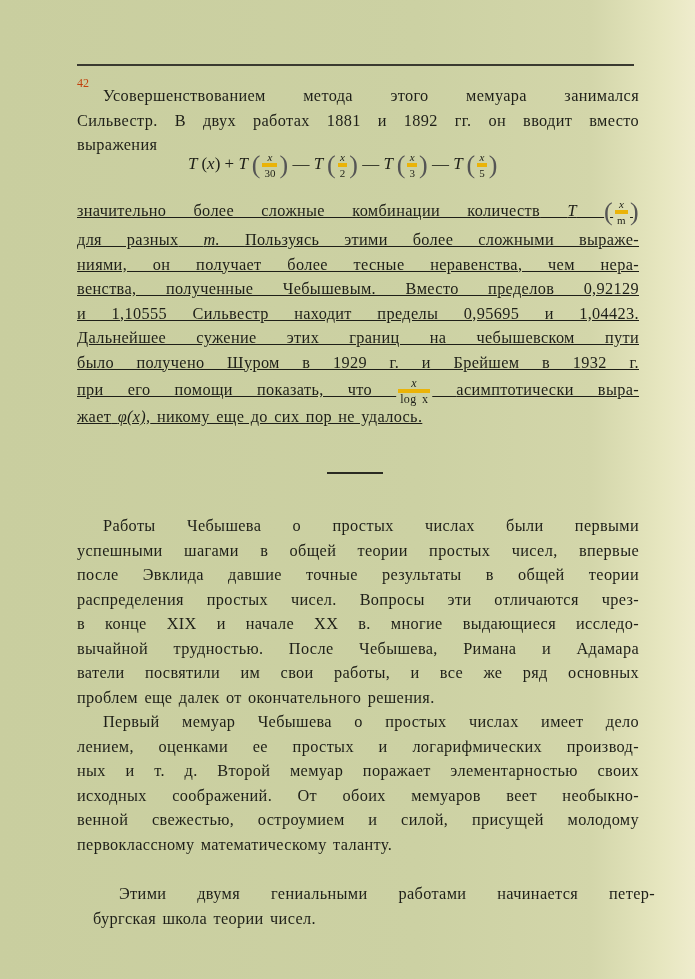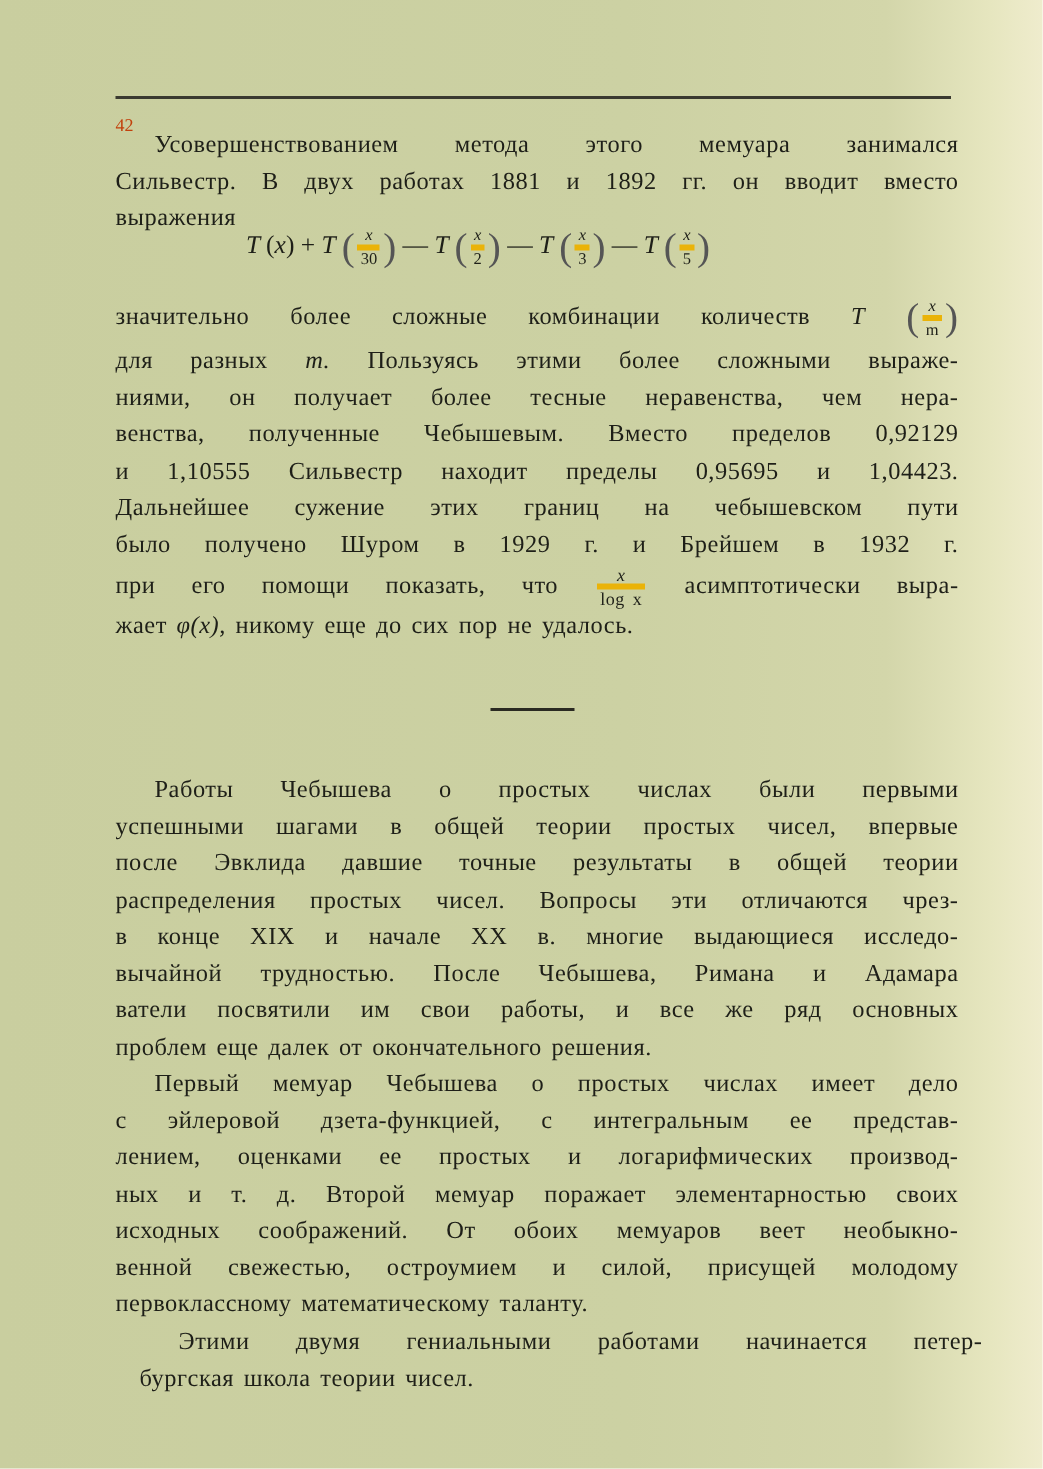--- a/index.html
+++ b/index.html
@@ -18,21 +18,21 @@
   .header-rule { position: absolute; left: 77px; top: 64px; width: 557px; height: 1.5px; background: #3a3a30; }
   .text {
     position: absolute; left: 77px; width: 562px;
     font-size: 16.3px; line-height: 24.5px; text-align: justify;
     letter-spacing: 0.35px; word-spacing: 2px;
   }
   .line { display: block; white-space: nowrap; text-align-last: justify; text-align: justify; }
   .line.last { text-align-last: left; }
   .indent { padding-left: 26px; }
   .formula {
-    position: absolute; left: 164px; top: 150px; font-size: 17px; font-style: italic; white-space: nowrap;
+    position: absolute; left: 188px; top: 150px; font-size: 17px; font-style: italic; white-space: nowrap;
   }
   .frac { display: inline-flex; flex-direction: column; align-items: center; vertical-align: middle; font-size: 11px; line-height: 12px; margin: 0 2px; }
   .frac .num { padding: 0 2px; }
   .frac .den { border-top: 4px solid #eab308; padding: 0 2px; font-style: normal; }
   .paren { font-size: 26px; font-style: normal; vertical-align: middle; font-weight: 200; color: #555; }
   .sep-rule { position: absolute; left: 327px; top: 472px; width: 56px; height: 1.5px; background: #2a2a22; }
   i.m { font-style: italic; }
 </style>
 </head>
 <body>
@@ -70,21 +70,21 @@
       <span class="den">3</span>
     </span><span class="paren">)</span>
   <span style="font-style:normal">—</span>
   <span>T</span>
   <span class="paren">(</span><span class="frac">
       <span class="num">x</span>
       <span class="den">5</span>
     </span><span class="paren">)</span>
 </div>
 
-<div class="text" style="top:198px;">
+<div class="text" style="top:198px;text-decoration:underline;">
   <span class="line" style="height:30px;">
     <span>значительно более сложные комбинации количеств</span>
     <i class="m">T</i>
     <span class="paren">(</span><span class="frac">
         <i class="num">x</i>
         <i class="den">m</i>
       </span><span class="paren">)</span>
   </span>
   <span class="line">
     <span>для разных</span>
@@ -119,21 +119,20 @@
   <span class="line">после Эвклида давшие точные результаты в общей теории</span>
   <span class="line">распределения простых чисел. Вопросы эти отличаются чрез-</span>
   <span class="line">в конце XIX и начале XX в. многие выдающиеся исследо-</span>
   <span class="line">вычайной трудностью. После Чебышева, Римана и Адамара</span>
   <span class="line">ватели посвятили им свои работы, и все же ряд основных</span>
   <span class="line last">проблем еще далек от окончательного решения.</span>
 </div>
 
 <div class="text" style="top:710px;">
   <span class="line indent">Первый мемуар Чебышева о простых числах имеет дело</span>
-  <span class="line">с эйлеровой дзета-функцией, с интегральным ее представ-</span>
   <span class="line">лением, оценками ее простых и логарифмических производ-</span>
   <span class="line">ных и т. д. Второй мемуар поражает элементарностью своих</span>
   <span class="line">исходных соображений. От обоих мемуаров веет необыкно-</span>
   <span class="line">венной свежестью, остроумием и силой, присущей молодому</span>
   <span class="line last">первоклассному математическому таланту.</span>
 </div>
 
 <div class="text" style="top:882px;margin-left:16px;">
   <span class="line indent">Этими двумя гениальными работами начинается петер-</span>
   <span class="line last">бургская школа теории чисел.</span>

